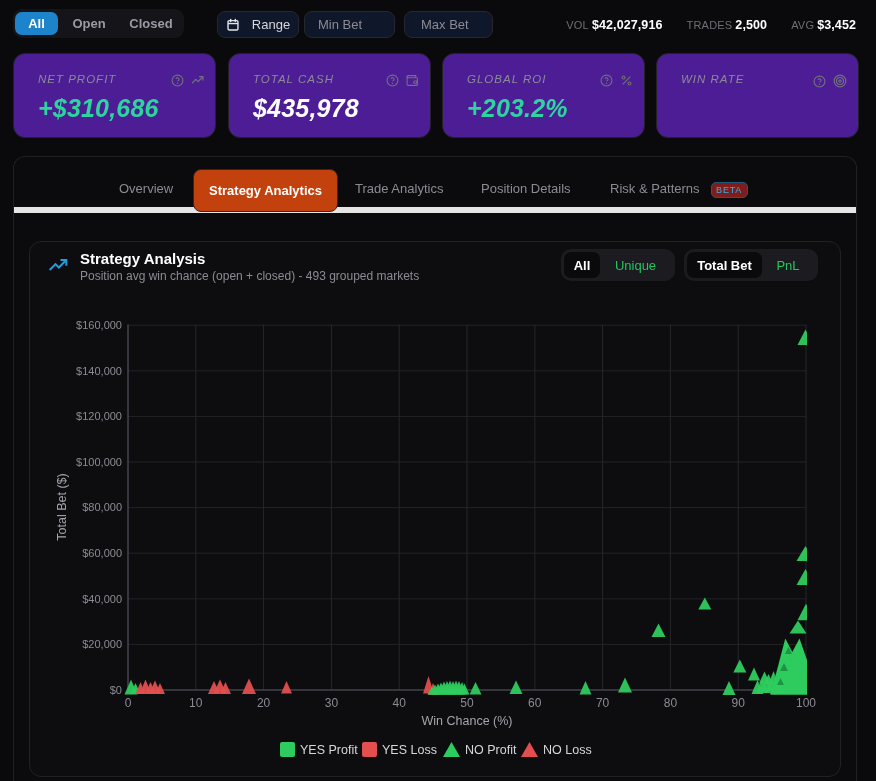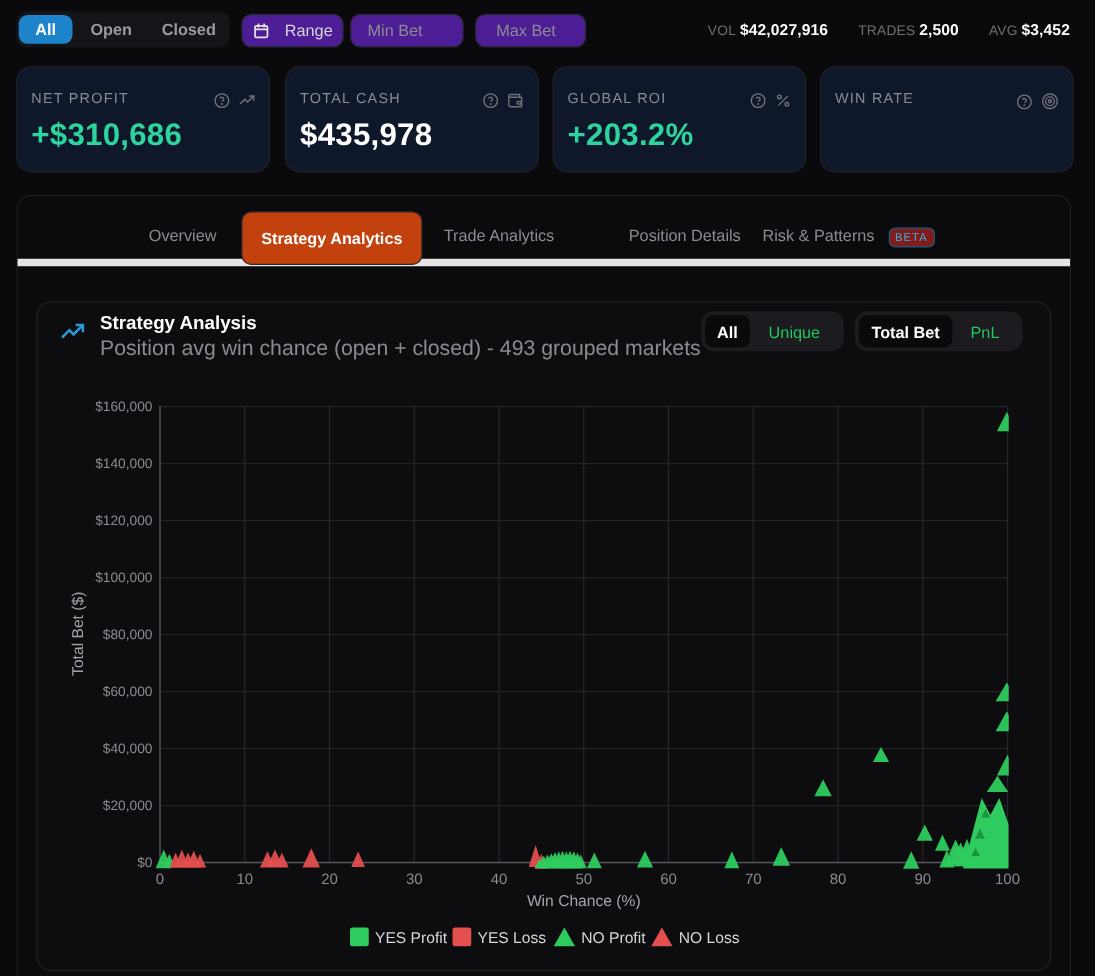--- a/index.html
+++ b/index.html
@@ -1,38 +1,38 @@
 <!DOCTYPE html>
 <html><head><meta charset="utf-8"><style>
 *{margin:0;padding:0;box-sizing:border-box;font-family:"Liberation Sans",sans-serif;}
 html,body{width:876px;height:781px;background:#0a0a0c;overflow:hidden;position:relative;}
 .abs{position:absolute;}
 
 .seg{left:13px;top:9px;width:171px;height:29px;background:#141419;border-radius:9px;display:flex;align-items:center;padding:0 2px;}
 .seg .on{width:43px;height:23px;background:#1d84cc;border-radius:7px;color:#fff;font-weight:bold;font-size:13px;display:flex;align-items:center;justify-content:center;}
 .seg .off{flex:1;text-align:center;color:#9a9aa3;font-size:13px;font-weight:600;}
-.btn{height:27px;border:1px solid #27272d;background:#4c1d95;border-radius:8px;display:flex;align-items:center;justify-content:center;font-size:13px;color:#8b8b94;top:11px;}
+.btn{height:27px;border:1px solid #27272d;background:#0f172a;border-radius:8px;display:flex;align-items:center;justify-content:center;font-size:13px;color:#8b8b94;top:11px;margin-left:24px;}
 .stats{right:20px;top:15px;display:flex;gap:24px;align-items:center;}
 .stats .lab{color:#6e6e77;font-size:11px;letter-spacing:0.2px;}
 .stats b{color:#fff;font-size:12.5px;letter-spacing:0.1px;margin-left:3px;}
 
-.card{top:53px;height:85px;width:203px;background:#0f172a;border:1px solid #222228;border-radius:12px;padding:19px 11px 0 11px;}
+.card{top:53px;height:85px;width:203px;background:#4c1d95;border:1px solid #222228;border-radius:12px;padding:19px 11px 0 24px;font-style:italic;}
 .card .lab{font-size:11.5px;letter-spacing:1px;color:#8b8b94;display:flex;align-items:center;}
 .card .ico{position:absolute;top:20px;right:11px;display:flex;gap:7px;align-items:center;}
 .card .val{font-size:25px;font-weight:bold;margin-top:9px;letter-spacing:0.2px;}
 
 .main{left:13px;top:156px;width:844px;height:625px;background:#0b0b0e;border:1px solid #1f1f25;border-radius:12px 12px 0 0;border-bottom:none;}
 .tabs{position:absolute;left:0;top:0;width:100%;height:56px;border-bottom:6px solid #e5e5e5;}
 .tab{position:absolute;top:3px;height:56px;display:flex;align-items:center;font-size:13px;color:#8b8b94;}
 .tabactive{position:absolute;left:179px;top:12px;width:145px;height:43px;background:#c2410c;border:1px solid #29292f;border-radius:8px;display:flex;align-items:center;justify-content:center;color:#fff;font-weight:bold;font-size:13px;}
 .beta{background:#7f1d1d;border:1px solid #1c5a7a;color:#3caede;font-size:9px;font-weight:normal;letter-spacing:0.8px;border-radius:5px;padding:2px 4.5px;margin-left:11px;margin-top:4px;}
 
 .chartcard{left:29px;top:241px;width:812px;height:536px;background:#0d0d10;border:1px solid #202026;border-radius:12px;}
 .ctitle{left:80px;top:250px;font-size:15px;font-weight:bold;color:#fff;}
-.csub{left:80px;top:269px;font-size:17px;color:#8b8b94;}
+.csub{left:80px;top:269px;font-size:12px;color:#8b8b94;}
 .tgl{top:249px;height:32px;background:#1b1b20;border-radius:10px;display:flex;align-items:center;padding:0 3px;}
 .tgl .on{height:26px;background:#0a0a0c;border-radius:7px;color:#fff;font-weight:bold;font-size:13px;display:flex;align-items:center;justify-content:center;}
 .tgl .off{color:#22c55e;font-size:13px;display:flex;align-items:center;justify-content:center;}
 </style></head>
 <body>
 
 <div class="abs seg">
     <div class="on">All</div>
     <div class="off">Open</div>
     <div class="off">Closed</div>
@@ -114,21 +114,21 @@
         <circle cx="12" cy="12" r="2"></circle>
       </svg>
     </div>
 </div>
 
 <div class="abs main">
   <div class="tabs">
     <div class="tab" style="left:105px;">Overview</div>
     <div class="tabactive">Strategy Analytics</div>
     <div class="tab" style="left:341px;">Trade Analytics</div>
-    <div class="tab" style="left:489px;">Position Details</div>
+    <div class="tab" style="left:467px;">Position Details</div>
     <div class="tab" style="left:596px;">Risk &amp; Patterns<span class="beta">BETA</span></div>
   </div>
 </div>
 
 <div class="abs chartcard"></div>
 <svg class="abs" style="left:48px;top:255px;" width="20" height="20" viewBox="0 0 24 24" fill="none" stroke="#2a9ad6" stroke-width="2.4">
     <polyline points="2,18 9,11 13,15 22,6"></polyline>
     <polyline points="15,6 22,6 22,13"></polyline>
   </svg>
 <div class="abs ctitle">Strategy Analysis</div>

